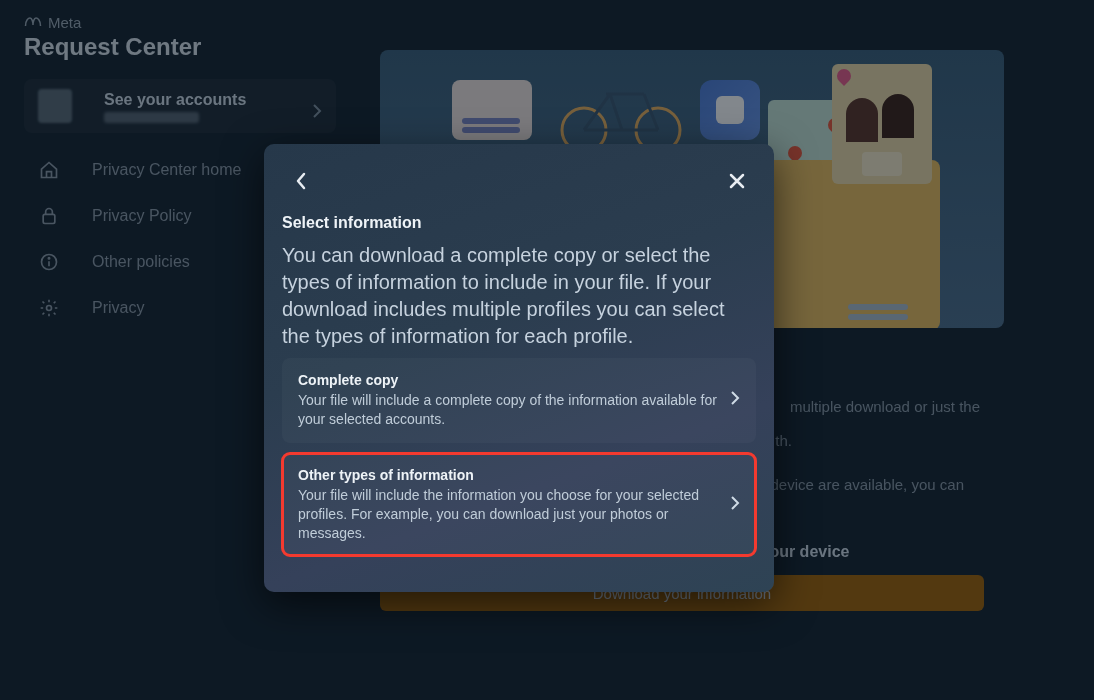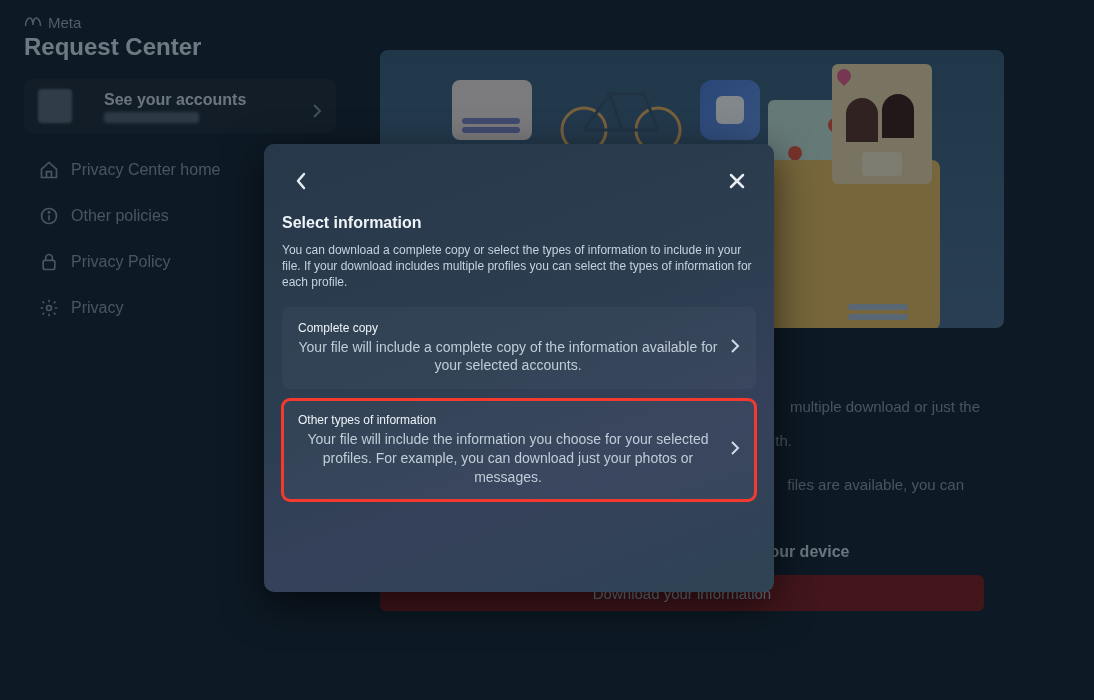--- a/index.html
+++ b/index.html
@@ -71,21 +71,21 @@
       border-radius: 3px;
       filter: blur(1.5px);
       margin-top: 3px;
     }
     .chevron {
       color: #8091a0;
     }
     .nav-item {
       display: flex;
       align-items: center;
-      gap: 11px;
+      gap: 32px;
       padding: 12px 14px;
       color: #8c9aa8;
       font-size: 16px;
       font-weight: 500;
       cursor: pointer;
       text-align: center;
     }
     .nav-icon {
       width: 22px;
       height: 22px;
@@ -144,21 +144,21 @@
     .section-title {
       margin-top: 48px;
       font-size: 16px;
       font-weight: 600;
       color: #cfdbe6;
     }
     .download-btn {
       margin-top: 14px;
       width: 604px;
       height: 36px;
-      background: #7f1d1d;
+      background: #a16207;
       border-radius: 6px;
       display: flex;
       align-items: center;
       justify-content: center;
       color: #d0dbe9;
       font-size: 15px;
       font-weight: 500;
       cursor: pointer;
     }
 
@@ -195,49 +195,48 @@
       color: #e8edf2;
       cursor: pointer;
     }
     .modal-title {
       font-size: 16px;
       font-weight: 700;
       color: #eef3f7;
       margin-bottom: 10px;
     }
     .modal-desc {
-      font-size: 12px;
+      font-size: 20px;
       color: #c6d2de;
       line-height: 1.35;
-      margin-bottom: 16px;
+      margin-bottom: 8px;
     }
     .option-card {
       background: rgba(255,255,255,0.03);
       border-radius: 8px;
       padding: 14px 16px;
       display: flex;
       align-items: center;
       gap: 12px;
       margin-bottom: 10px;
       cursor: pointer;
     }
     .option-body {
       flex: 1;
     }
     .option-title {
-      font-size: 12px;
-      font-weight: 400;
+      font-size: 14px;
+      font-weight: 700;
       color: #eef3f7;
       margin-bottom: 3px;
     }
     .option-desc {
       font-size: 14px;
       color: #c0cdd9;
       line-height: 1.35;
-      text-align: center;
     }
     .highlighted {
       outline: 3px solid #f43a2f;
       outline-offset: -2px;
     }
   </style>
 </head>
 <body>
 
 <div class="sidebar">
@@ -269,36 +268,36 @@
       <svg width="20" height="20" viewBox="0 0 24 24" fill="none" stroke="currentColor" stroke-width="2">
           <path d="M3 11 L12 3 L21 11 V21 H3 Z M9 21 V14 H15 V21"></path>
         </svg>
     </span>
     <span>Privacy Center home</span>
   </div>
 
   <div class="nav-item">
     <span class="nav-icon">
       <svg width="20" height="20" viewBox="0 0 24 24" fill="none" stroke="currentColor" stroke-width="2">
+          <rect x="5" y="10" width="14" height="11" rx="2"></rect>
+          <path d="M8 10 V7 a4 4 0 0 1 8 0 V10"></path>
+        </svg>
+    </span>
+    <span>Privacy Policy</span>
+  </div>
+
+  <div class="nav-item">
+    <span class="nav-icon">
+      <svg width="20" height="20" viewBox="0 0 24 24" fill="none" stroke="currentColor" stroke-width="2">
           <circle cx="12" cy="12" r="9"></circle>
           <line x1="12" y1="11" x2="12" y2="17"></line>
           <circle cx="12" cy="7.5" r="0.8" fill="currentColor"></circle>
         </svg>
     </span>
     <span>Other policies</span>
-  </div>
-
-  <div class="nav-item">
-    <span class="nav-icon">
-      <svg width="20" height="20" viewBox="0 0 24 24" fill="none" stroke="currentColor" stroke-width="2">
-          <rect x="5" y="10" width="14" height="11" rx="2"></rect>
-          <path d="M8 10 V7 a4 4 0 0 1 8 0 V10"></path>
-        </svg>
-    </span>
-    <span>Privacy Policy</span>
   </div>
 
   <div class="nav-item">
     <span class="nav-icon">
       <svg width="20" height="20" viewBox="0 0 24 24" fill="none" stroke="currentColor" stroke-width="2">
           <circle cx="12" cy="12" r="3"></circle>
           <path d="M12 2v3M12 19v3M4.2 4.2l2.1 2.1M17.7 17.7l2.1 2.1M2 12h3M19 12h3M4.2 19.8l2.1-2.1M17.7 6.3l2.1-2.1"></path>
         </svg>
     </span>
     <span>Privacy</span>
@@ -328,21 +327,21 @@
       <div class="hero-person" style="left:14px;top:34px;background:#5a3528"></div>
       <div class="hero-person" style="left:50px;top:30px;background:#3d2218"></div>
       <div style="position:absolute;bottom:8px;left:30px;width:40px;height:24px;background:#f5e9c9;border-radius:4px"></div>
     </div>
     <div class="hero-bar"></div>
   </div>
 
   <div class="below-text">
     <p style="text-align:right;padding-right:40px;"><span>multiple download or just the</span></p>
     <p style="text-align:right;padding-right:228px;"><span>th.</span></p>
-    <p style="text-align:right;padding-right:56px; margin-top:22px;"><span>files are available, you can</span></p>
+    <p style="text-align:right;padding-right:56px; margin-top:22px;"><span>device are available, you can</span></p>
   </div>
 
   <div class="section-title">Request a copy of your information and save it to your device</div>
   <div class="download-btn">
     <span>Download your information</span>
   </div>
 </div>
 
 <div class="dim-overlay"></div>
 

